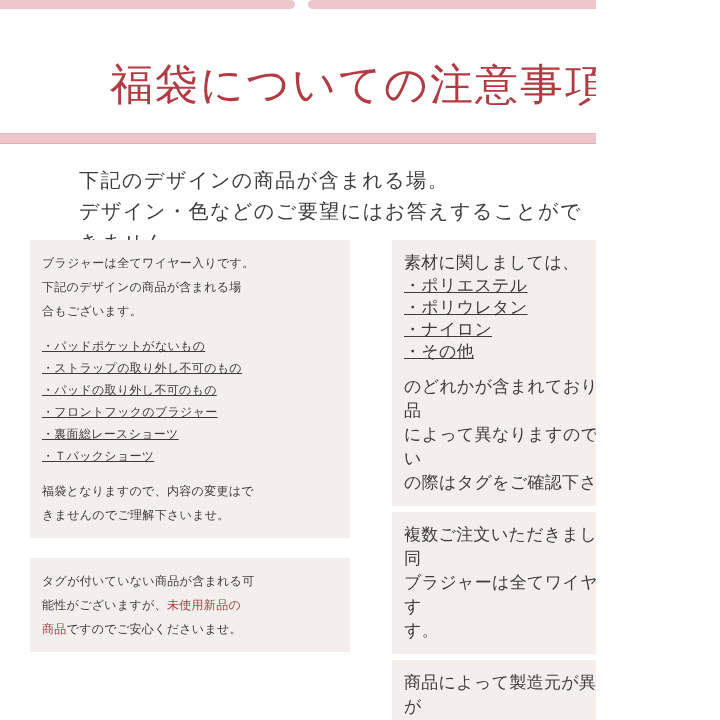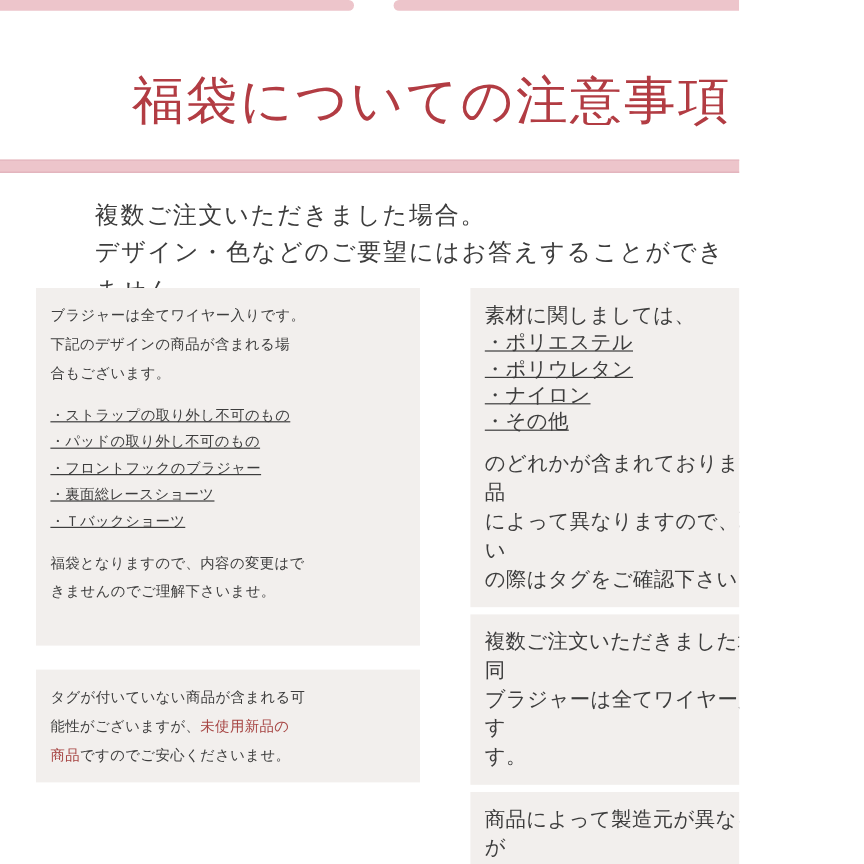--- a/index.html
+++ b/index.html
@@ -3,21 +3,21 @@
 <meta charset="utf-8">
 <style>
   html,body{margin:0;padding:0;}
   body{
     width:720px;height:720px;
     background:#ffffff;
     font-family:"Liberation Serif","DejaVu Serif",serif;
     color:#3d3d3d;
     overflow:hidden;
   }
-  .page{position:relative;width:596px;height:720px;background:#ffffff;overflow:hidden;padding-left:20px;}
+  .page{position:relative;width:596px;height:720px;background:#ffffff;overflow:hidden;}
 
   
   .top-strip{position:absolute;top:0;height:9px;background:#edc5cb;}
   .top-strip.left{left:0;width:295px;border-radius:0 8px 8px 0;}
   .top-strip.right{right:0;width:288px;border-radius:8px 0 0 8px;}
 
   
   .title{
     position:absolute;top:56px;left:0;width:720px;
     margin:0;text-align:center;
@@ -70,31 +70,32 @@
 <div class="page">
 
   <div class="top-strip left"></div>
   <div class="top-strip right"></div>
 
   <h1 class="title">福袋についての注意事項</h1>
 
   <div class="divider"></div>
 
   <div class="intro">
-    <p>複数ご注文いただきました場合。</p>
+    <p>下記のデザインの商品が含まれる場。</p>
     <p>デザイン・色などのご要望にはお答えすることができません。</p>
   </div>
 
   <div class="col left">
 
     <div class="box box-bra">
       <p>ブラジャーは全てワイヤー入りです。
 下記のデザインの商品が含まれる場
 合もございます。</p>
       <ul class="gap-before">
+        <li>・パッドポケットがないもの</li>
         <li>・ストラップの取り外し不可のもの</li>
         <li>・パッドの取り外し不可のもの</li>
         <li>・フロントフックのブラジャー</li>
         <li>・裏面総レースショーツ</li>
         <li>・Ｔバックショーツ</li>
       </ul>
       <p class="gap-before">福袋となりますので、内容の変更はで
 きませんのでご理解下さいませ。</p>
     </div>
 

